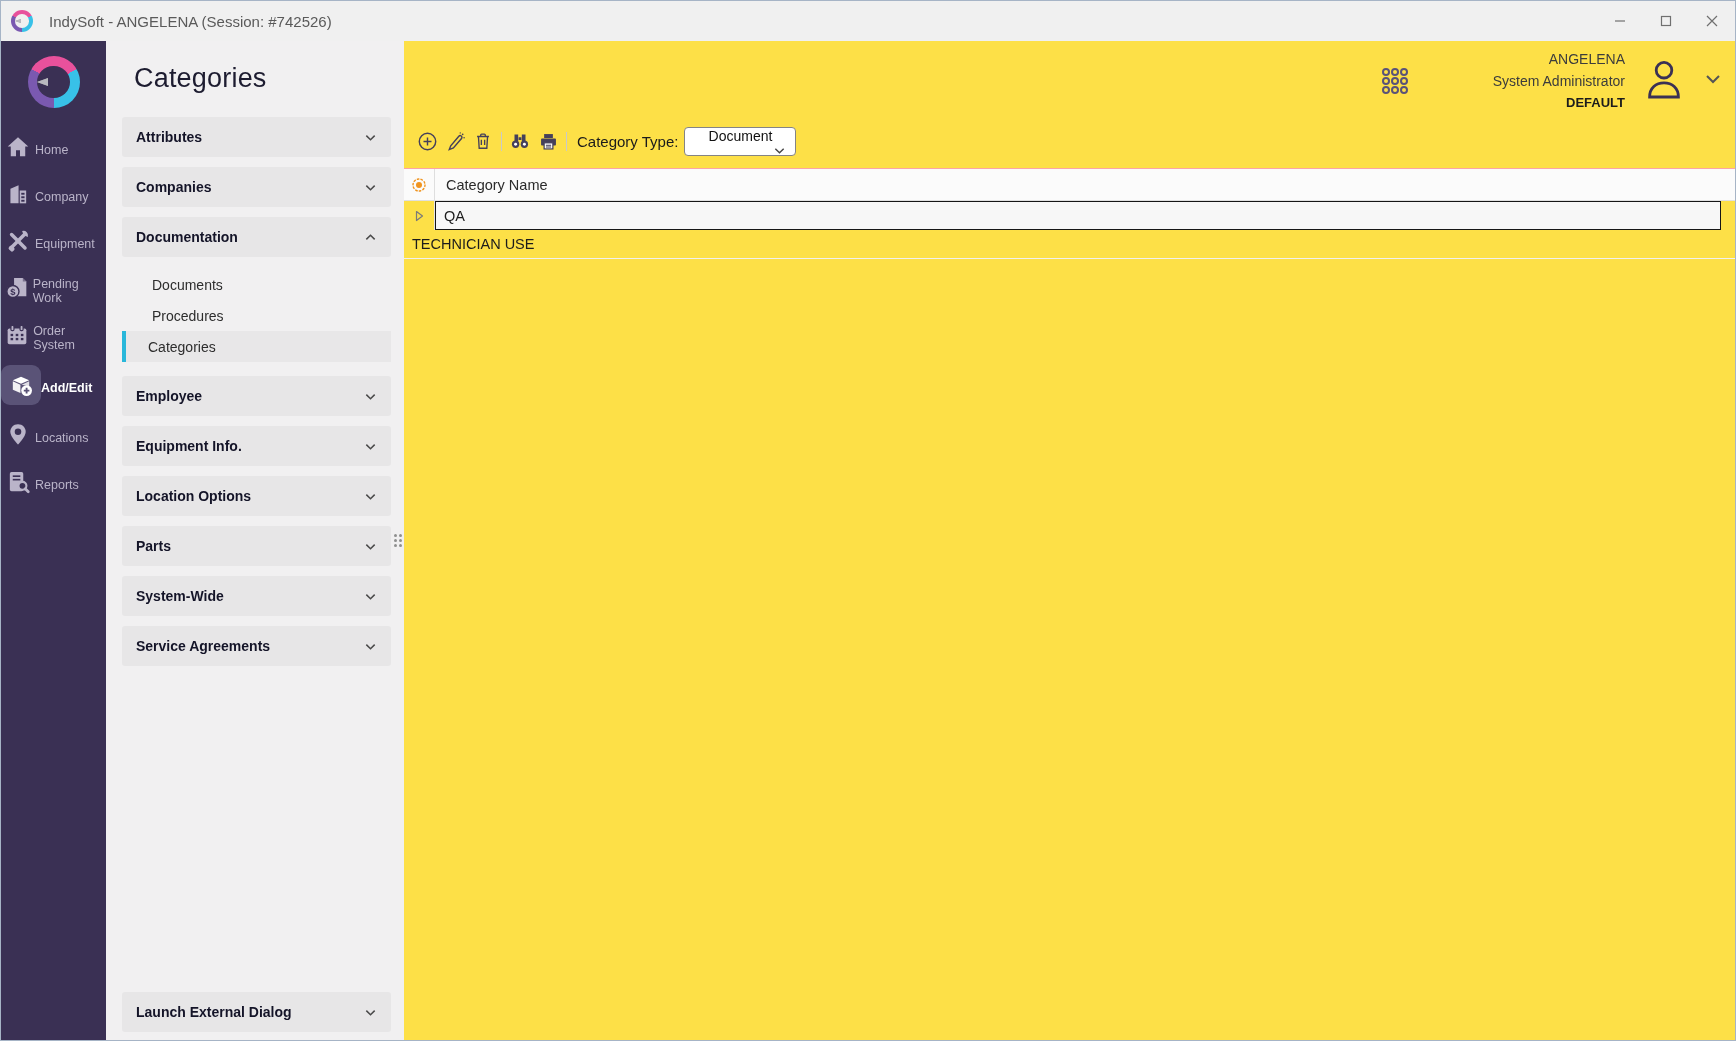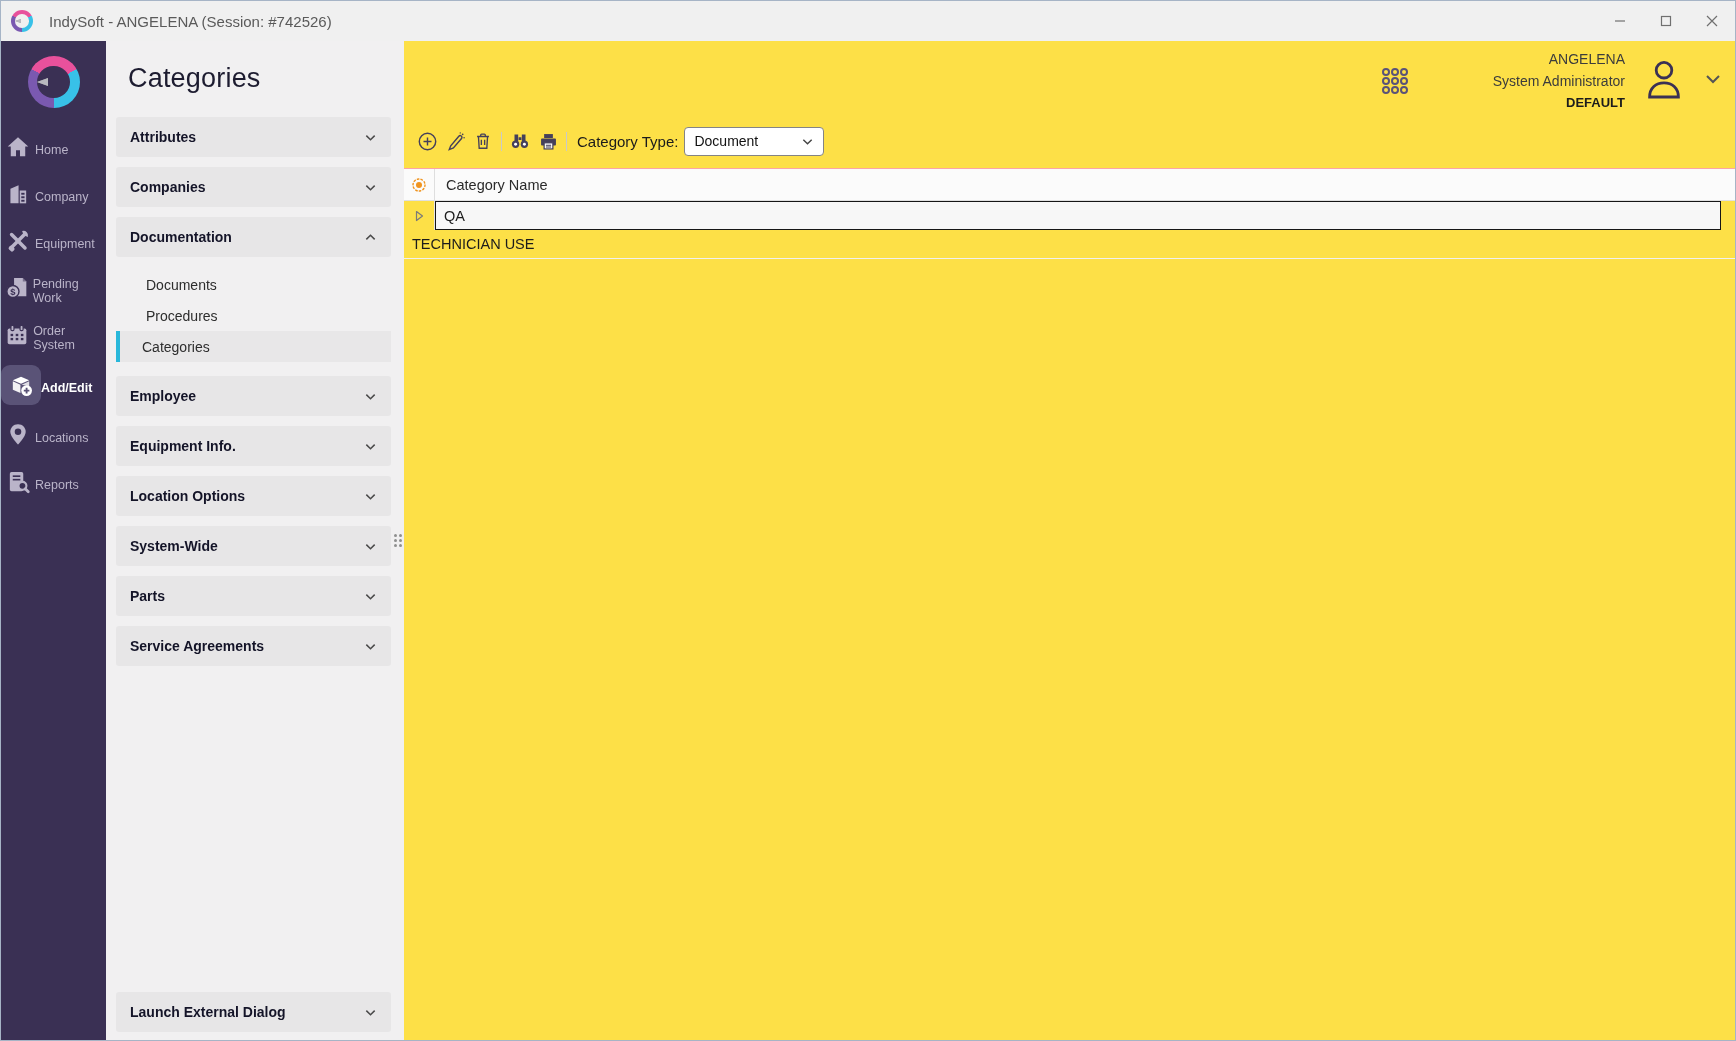--- a/index.html
+++ b/index.html
@@ -38,21 +38,21 @@
   
   .sidebar { width:105px; background:#3a3054; display:flex; flex-direction:column; align-items:center; flex:none; }
   .nav { margin-top:22px; width:100%; display:flex; flex-direction:column; gap:13px; }
   .nav-item { display:flex; align-items:center; cursor:default; }
   .nav-ico { width:34px; height:34px; display:flex; align-items:center; justify-content:center; }
   .nav-item.active .nav-ico { background:#5a5377; border-radius:9px; width:40px; height:40px; }
   .nav-label { margin-top:5px; font-size:12.5px; color:#bab4c9; }
   .nav-item.active .nav-label { color:#ffffff; font-weight:bold; }
 
   
-  .panel { width:285px; background:#f1f0f1; flex:none; display:flex; flex-direction:column; padding:0 0 8px 10px; }
+  .panel { width:285px; background:#f1f0f1; flex:none; display:flex; flex-direction:column; padding:0 0 8px 16px; }
   .page-title { font-size:27px; font-weight:400; color:#1d1c30; margin:22px 0 23px 12px; letter-spacing:.2px; }
   .acc-header { height:40px; flex:none; background:#e7e6e7; border-radius:3px; margin-bottom:10px;
     display:flex; align-items:center; padding:0 14px; font-size:14px; font-weight:bold; color:#141428; cursor:default; }
   .acc-header .chev { margin-left:auto; display:flex; }
   .acc-header .chev svg { stroke:#4a4a4a; }
   .acc-header.expanded .chev svg { transform:rotate(180deg); }
   .sub-list { margin:2px 0 14px 0; display:flex; flex-direction:column; }
   .sub-item { height:31px; flex:none; display:flex; align-items:center; padding-left:26px;
     font-size:14px; color:#2d2d2d; border-left:4px solid transparent; cursor:default; }
   .sub-item.selected { background:#e8e7e8; border-left-color:#29b7da; padding-left:22px; }
@@ -70,22 +70,22 @@
   .user-names { text-align:right; line-height:22px; }
   .user-name { font-size:14px; color:#3c3c3c; }
   .user-role { font-size:14px; color:#3c3c3c; }
   .user-profile { font-size:13px; font-weight:bold; color:#1c1c1c; }
   .waffle { margin-right:68px; display:flex; }
 
   .toolbar { height:40px; flex:none; display:flex; align-items:center; padding-left:11px; gap:4px; }
   .tb-btn { display:flex; align-items:center; justify-content:center; width:24px; height:24px; }
   .tb-sep { width:1px; height:19px; background:#c9c9c9; margin:0 2px; }
   .tb-label { font-size:15px; color:#1b1b1b; margin-left:4px; }
-  .dropdown { width:140px; height:29px; border:1px solid #848484; border-radius:4px; background:#fff;
-    display:flex; align-items:center; padding:0 9px; margin-left:2px; }
+  .dropdown { width:112px; height:29px; border:1px solid #848484; border-radius:4px; background:#fff;
+    display:flex; align-items:center; padding:0 9px; margin-left:2px;flex-direction:column; }
   .dropdown .dd-value { font-size:14px; color:#111; }
   .dropdown .dd-chev { margin-left:auto; display:flex; }
 
   .grid { flex:1; display:flex; flex-direction:column; margin-top:7px; }
   .grid-header { height:33px; flex:none; display:flex; align-items:stretch; background:#fbfbfb;
     border-top:1px solid #fca5a5; border-bottom:1px solid #e0e0e0; }
   .rowhead-col { width:31px; flex:none; display:flex; align-items:center; justify-content:center; border-right:1px solid #dedede; }
   .colname { display:flex; align-items:center; padding-left:11px; font-size:14.5px; color:#2b2b2b; }
   .grid-row { height:29px; flex:none; display:flex; align-items:stretch; }
   .grid-row .row-head { width:31px; flex:none; display:flex; align-items:center; justify-content:center; border-right:1px solid #e6e6e6; }
@@ -304,30 +304,30 @@
     <div class="acc-header">
       <span>Location Options</span>
       <span class="chev">
         <svg width="13" height="13" viewBox="0 0 14 14" fill="none" stroke-width="1.6">
             <path d="M2.5 5 L7 9.5 L11.5 5"></path>
           </svg>
       </span>
     </div>
 
     <div class="acc-header">
+      <span>Parts</span>
+      <span class="chev">
+        <svg width="13" height="13" viewBox="0 0 14 14" fill="none" stroke-width="1.6">
+            <path d="M2.5 5 L7 9.5 L11.5 5"></path>
+          </svg>
+      </span>
+    </div>
+
+    <div class="acc-header">
       <span>System-Wide</span>
-      <span class="chev">
-        <svg width="13" height="13" viewBox="0 0 14 14" fill="none" stroke-width="1.6">
-            <path d="M2.5 5 L7 9.5 L11.5 5"></path>
-          </svg>
-      </span>
-    </div>
-
-    <div class="acc-header">
-      <span>Parts</span>
       <span class="chev">
         <svg width="13" height="13" viewBox="0 0 14 14" fill="none" stroke-width="1.6">
             <path d="M2.5 5 L7 9.5 L11.5 5"></path>
           </svg>
       </span>
     </div>
 
     <div class="acc-header">
       <span>Service Agreements</span>
       <span class="chev">

